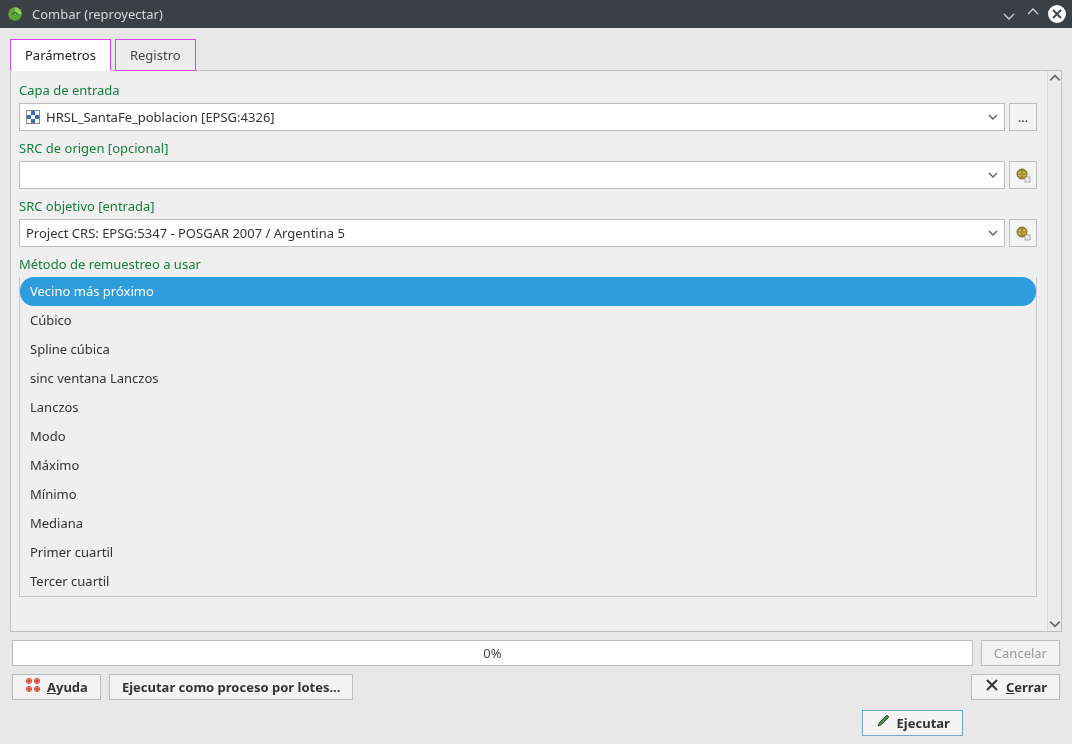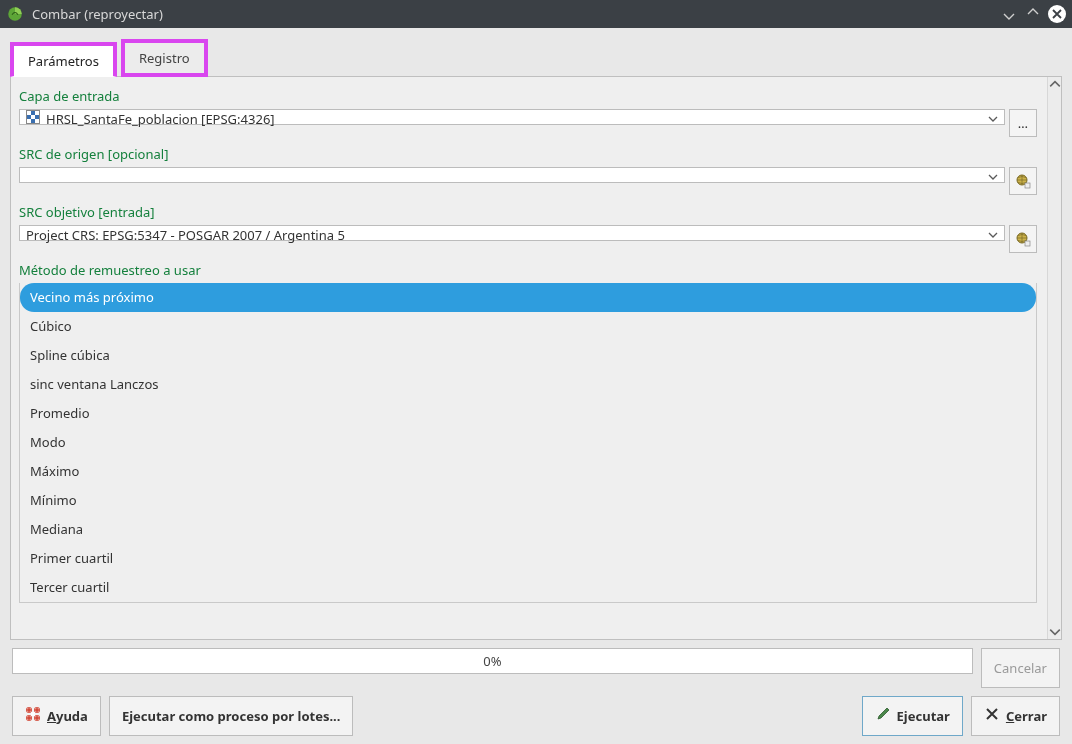--- a/index.html
+++ b/index.html
@@ -33,21 +33,21 @@
   .tb-btn svg { width:12px; height:12px; }
   .dialog-body {
     padding: 10px 10px 8px 10px;
     height: calc(744px - 28px);
     display: flex;
     flex-direction: column;
   }
   .tabs-row { display:flex; align-items:flex-end; }
   .tab {
     padding: 6px 14px 6px 14px;
-    border: 4px solid #d946ef;
+    border: 1px solid #d946ef;
     background: #ececec;
     font-size: 13px;
     color: #444;
     cursor: default;
     position: relative;
     top: 1px;
   }
   .tab.active {
     background: #fff;
     border-bottom: 1px solid #fff;
@@ -79,24 +79,25 @@
   .vscrollbar .arrow { width:12px; height:12px; color:#666; }
   .field-label {
     font-size: 13px;
     color: #15803d;
     margin-top: 2px;
     margin-bottom: 4px;
   }
   .row { display: flex; align-items: stretch; gap: 4px; margin-bottom: 8px; }
   .combo {
     flex: 1;
-    height: 16px;
+    height: 28px;
     border: 1px solid #bcbcbc;
     background: #fff;
     display: flex;
+    align-items: center;
     padding: 0 6px;
     font-size: 13px;
     color: #333;
     position: relative;
   }
   .combo .layer-chip {
     width: 14px; height: 14px;
     margin-right: 6px;
     background:
       conic-gradient(#3a6fb0 0 25%, #fff 0 50%, #3a6fb0 0 75%, #fff 0 100%);
@@ -130,27 +131,27 @@
     background: #2e9dde;
     color: #fff;
   }
   .bottom-area { padding-top: 8px; }
   .progress-row { display:flex; gap:8px; align-items:stretch; margin-bottom:8px; padding: 0 2px; }
   .progressbar {
     flex:1; height:26px; border:1px solid #bcbcbc; background:#fff;
     display:flex; align-items:center; justify-content:center; font-size:13px; color:#444;
   }
   .btn {
-    height:40px; padding: 0 12px;
+    height:26px; padding: 0 12px;
     border:1px solid #bcbcbc; background:#f3f3f3;
     display:flex; align-items:center; gap:6px;
     font-size:13px; color:#333;
   }
   .btn.disabled { color:#9a9a9a; }
-  .btn.primary-hl { border:1px solid #6fa8c9; background:#f3f3f3; }
+  .btn.primary-hl { border:1px solid #6fa8c9; background:#f3f3f3;margin-top:36px; }
   .buttons-row { display:flex; gap:8px; padding:0 2px;font-weight:bold; }
   .buttons-row .spacer { flex:1; }
   .under { text-decoration: underline; }
   .icon16 { width:16px; height:16px; }
 </style>
 </head>
 <body>
 
 <div class="titlebar">
   <span class="titlebar-icon">
@@ -242,21 +243,21 @@
         </div>
       </div>
 
       <div class="field-label">Método de remuestreo a usar</div>
       <div style="position:relative;">
         <div class="dropdown-list">
           <div class="opt selected" style="position:relative;border-radius:14px;">Vecino más próximo</div>
           <div class="opt">Cúbico</div>
           <div class="opt">Spline cúbica</div>
           <div class="opt">sinc ventana Lanczos</div>
-          <div class="opt">Promedio</div>
+          <div class="opt">Lanczos</div>
           <div class="opt">Modo</div>
           <div class="opt">Máximo</div>
           <div class="opt">Mínimo</div>
           <div class="opt">Mediana</div>
           <div class="opt">Primer cuartil</div>
           <div class="opt">Tercer cuartil</div>
         </div>
       </div>
 
     </div>

